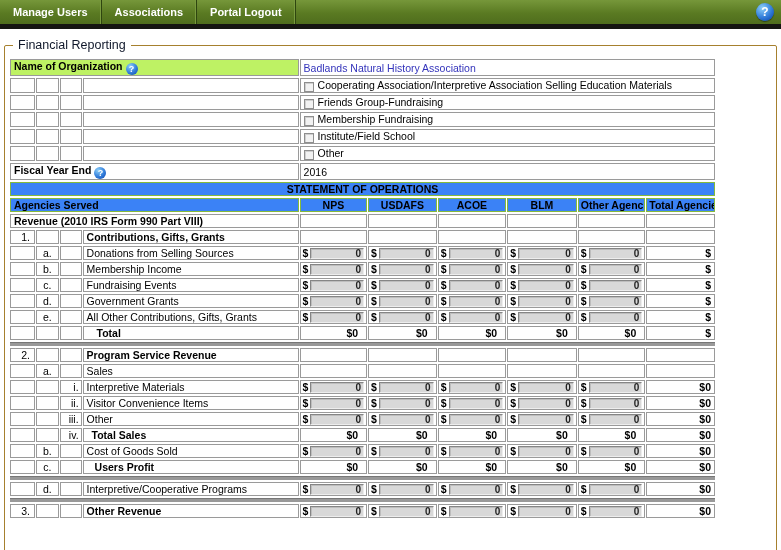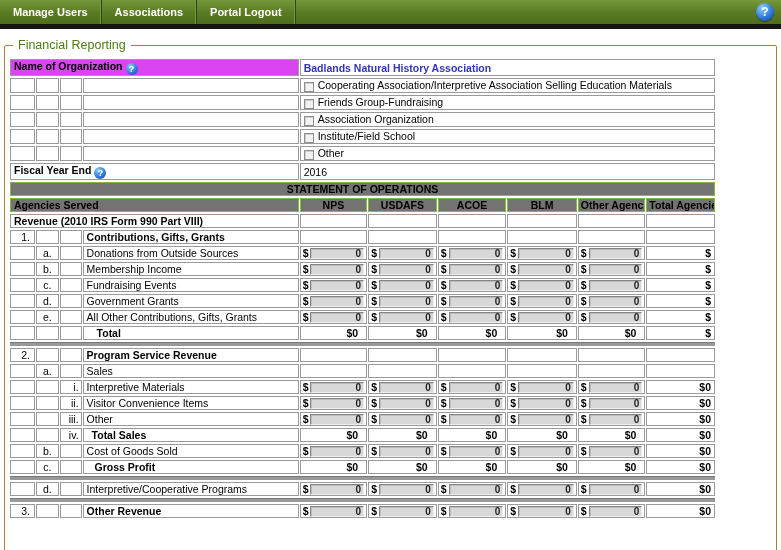--- a/index.html
+++ b/index.html
@@ -23,40 +23,40 @@
     background:radial-gradient(circle at 35% 28%,#8fd0f8 0%,#3f8ae0 45%,#1b5ec4 75%,#134a9e 100%);
     color:#fff;font-size:12px;font-weight:bold;text-align:center;line-height:18px;
     box-shadow:0 1px 1px rgba(0,0,0,.4);cursor:pointer;
   }
   
   fieldset{
     margin:9px 4px 0 4px;border:1px solid #a6802e;border-radius:2px;
     padding:5px 4px 20px 4px;height:520px;
   }
   legend{
-    color:#4d7c0f;font-size:12.5px;padding:0 5px;margin-left:4px;
+    color:#0f172a;font-size:12.5px;padding:0 5px;margin-left:4px;
   }
   
   table{
     border-collapse:separate;border-spacing:1px 2px;table-layout:fixed;
     width:707px;font-size:10.5px;color:#000;
   }
   td{
     border:1px solid #9a9a9a;height:12px;line-height:12px;padding:0 2px;
     white-space:nowrap;overflow:hidden;vertical-align:middle;background:#fff;
   }
   .b{font-weight:bold;}
-  .graycell{background:#d946ef;}
-  .greencell{background:#737373;border-color:#85ba3c;font-weight:bold;}
+  .graycell{background:#bef264;}
+  .greencell{background:#3b82f6;border-color:#85ba3c;font-weight:bold;}
   .center{text-align:center;}
   .c1{text-align:right;padding-right:4px;}
   .c2{text-align:center;}
   .c3{text-align:right;padding-right:2px;}
   .desc{padding-left:3px;}
-  .orgname{color:#3333bb;font-weight:bold;}
+  .orgname{color:#3333bb;font-weight:normal;}
   .money{padding:0 2px;}
   .moneywrap{display:flex;align-items:center;height:12px;}
   .dollar{font-weight:bold;flex:0 0 auto;}
   .amt{
     flex:1 1 auto;min-width:0;margin-left:2px;height:11px;box-sizing:border-box;
     background:#d8d8d8;border:1px solid #858585;border-bottom-color:#ededed;border-right-color:#ededed;
     box-shadow:inset 1px 1px 0 rgba(0,0,0,.12);
     text-align:right;font-weight:bold;font-size:10px;color:#222;
     font-family:"Liberation Sans","DejaVu Sans",sans-serif;padding:0 2px;
   }
@@ -121,21 +121,21 @@
           <td></td>
           <td></td>
           <td></td>
         <td colspan="6" class="desc"><span class="cb"></span><span>Friends Group-Fundraising</span></td>
       </tr>
       <tr>
         <td></td>
           <td></td>
           <td></td>
           <td></td>
-        <td colspan="6" class="desc"><span class="cb"></span><span>Association Organization</span></td>
+        <td colspan="6" class="desc"><span class="cb"></span><span>Membership Fundraising</span></td>
       </tr>
       <tr>
         <td></td>
           <td></td>
           <td></td>
           <td></td>
         <td colspan="6" class="desc"><span class="cb"></span><span>Institute/Field School</span></td>
       </tr>
       <tr>
         <td></td>
@@ -184,21 +184,21 @@
           <td></td>
           <td></td>
           <td></td>
           <td></td>
           <td></td>
         </tr>
         <tr>
           <td class="c1"></td>
           <td class="c2">a.</td>
           <td class="c3"></td>
-          <td class="desc">Donations from Outside Sources</td>
+          <td class="desc">Donations from Selling Sources</td>
           <td class="money">
             <span class="moneywrap">
               <span class="dollar">$</span>
               <input type="text" class="amt" value="0" style="">
             </span>
           </td>
           <td class="money">
             <span class="moneywrap">
               <span class="dollar">$</span>
               <input type="text" class="amt" value="0" style="">
@@ -568,21 +568,21 @@
               <span class="dollar">$</span>
               <input type="text" class="amt" value="0" style="">
             </span>
           </td>
           <td class="tot">$0</td>
         </tr>
         <tr>
           <td class="c1"></td>
           <td class="c2">c.</td>
           <td class="c3"></td>
-          <td class="desc b" style="padding-left: 11px;">Gross Profit</td>
+          <td class="desc b" style="padding-left: 11px;">Users Profit</td>
           <td class="tval">$0</td>
           <td class="tval">$0</td>
           <td class="tval">$0</td>
           <td class="tval">$0</td>
           <td class="tval">$0</td>
           <td class="tot">$0</td>
         </tr>
         <tr>
           <td class="sep" colspan="10"></td>
         </tr>

